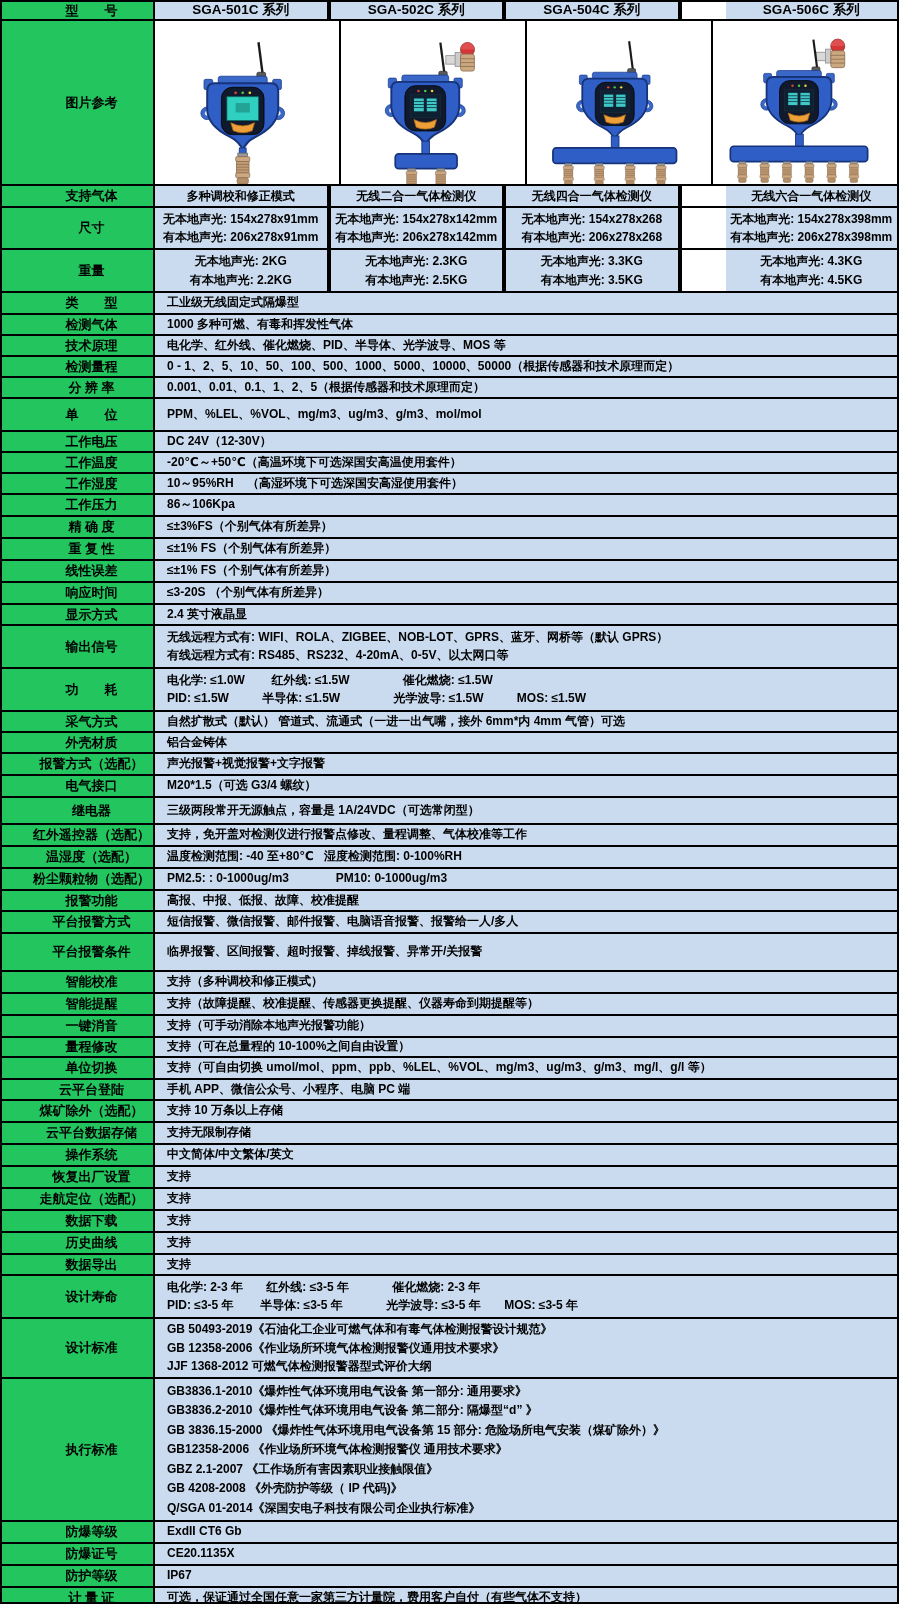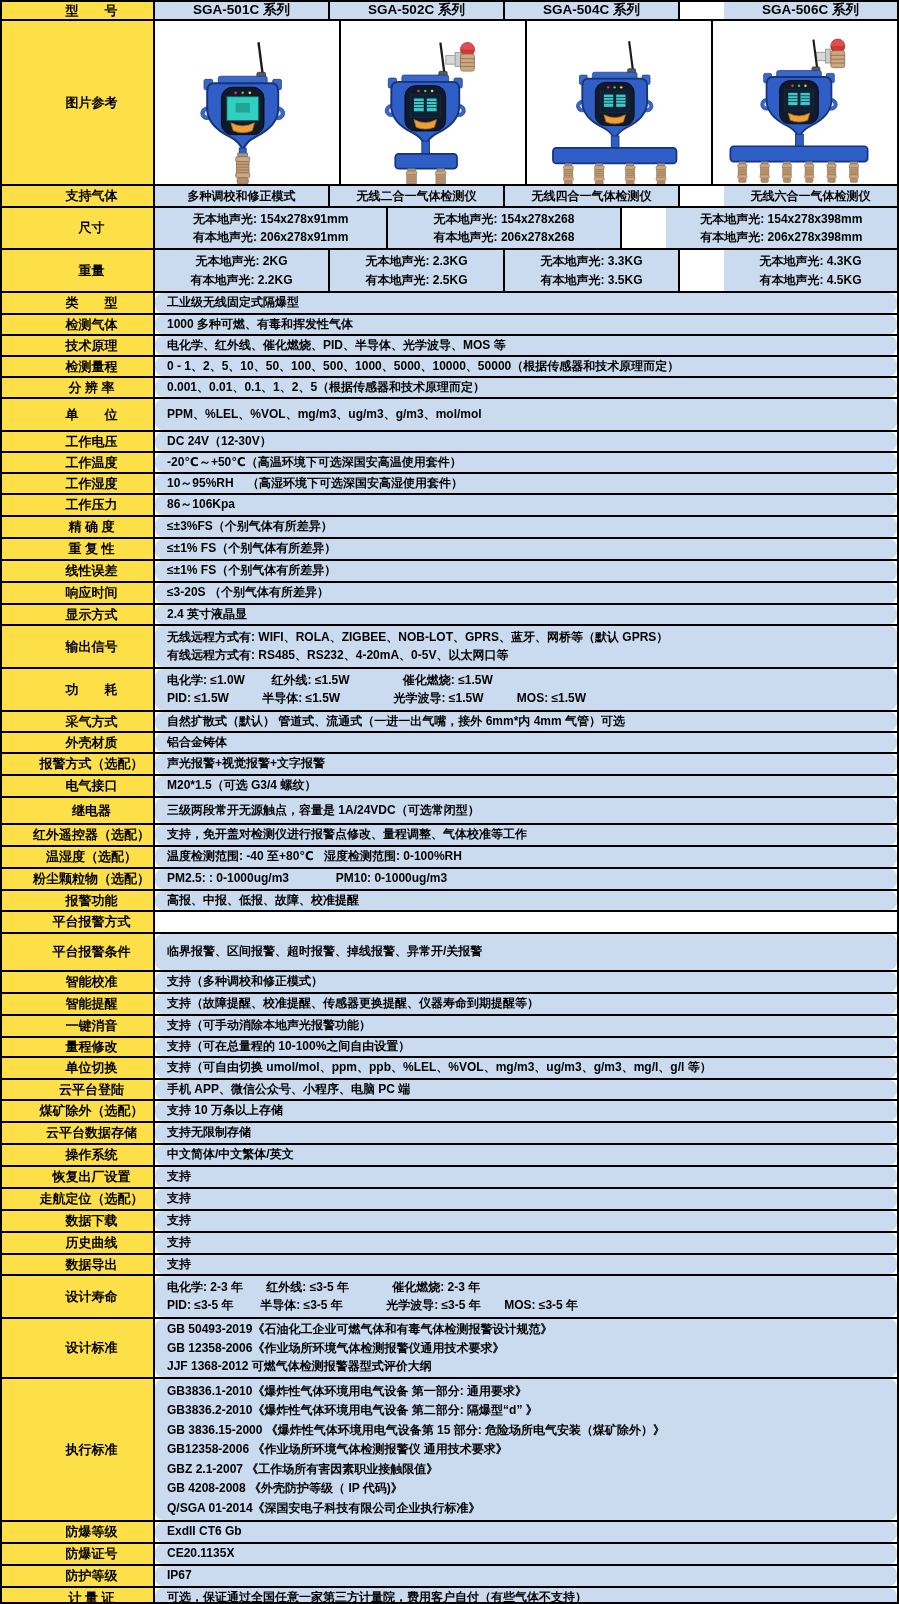--- a/index.html
+++ b/index.html
@@ -4,32 +4,32 @@
 <style>
   html,body{margin:0;padding:0;background:#fff;}
   .table{
     width:899px;height:1604px;box-sizing:border-box;border:2px solid #000;
     background:#fff;display:flex;flex-direction:column;overflow:hidden;
     font-family:"Liberation Sans","DejaVu Sans",sans-serif;font-weight:bold;color:#000;
   }
   .tr{display:flex;border-bottom:2px solid #000;box-sizing:border-box;flex:0 0 auto;}
   .tr:last-child{border-bottom:none;flex:1 1 auto;}
   .th{
-    width:153px;flex:0 0 153px;background:#fde047;border-right:2px solid #000;
+    width:153px;flex:0 0 153px;background:#22c55e;border-right:2px solid #000;
     display:flex;align-items:center;justify-content:center;text-align:left;
     font-size:13px;box-sizing:border-box;white-space:pre-wrap;line-height:1.2;padding-left:28px;
   }
   .td{
     flex:1;background:#CADBEF;font-size:12px;box-sizing:border-box;
     display:flex;flex-direction:column;justify-content:center;
-    padding-left:12px;padding-right:4px;white-space:pre-wrap;line-height:1.6;border-radius:8px;
+    padding-left:12px;padding-right:4px;white-space:pre-wrap;line-height:1.6;
   }
   .td.col{justify-content:space-evenly;line-height:1.25;}
   .td4{
-    flex:1;background:#CADBEF;border-right:2px solid #000000;box-sizing:border-box;
+    flex:1;background:#CADBEF;border-right:4px solid #000000;box-sizing:border-box;
     display:flex;flex-direction:column;justify-content:space-evenly;align-items:center;
     text-align:center;font-size:12px;white-space:pre-wrap;line-height:1.2;
   }
   .td4:last-child{border-right:none;margin-left:44px;}
   .td4.model{font-size:13.5px;justify-content:center;}
   .imgcell{
     flex:1;background:#ffffff;border-right:2px solid #000;box-sizing:border-box;
     display:flex;align-items:center;justify-content:center;overflow:hidden;
   }
   .imgcell:last-child{border-right:none;}
@@ -188,20 +188,24 @@
     <div class="td4">无线六合一气体检测仪</div>
   </div>
 
   <div class="tr" style="height:42px">
     <div class="th">尺寸</div>
     <div class="td4">
       <div class="line">无本地声光: 154x278x91mm</div>
       <div class="line">有本地声光: 206x278x91mm</div>
     </div>
     <div class="td4">
+      <div class="line">无本地声光: 154x278x142mm</div>
+      <div class="line">有本地声光: 206x278x142mm</div>
+    </div>
+    <div class="td4">
       <div class="line">无本地声光: 154x278x268</div>
       <div class="line">有本地声光: 206x278x268</div>
     </div>
     <div class="td4">
       <div class="line">无本地声光: 154x278x398mm</div>
       <div class="line">有本地声光: 206x278x398mm</div>
     </div>
   </div>
 
   <div class="tr" style="height:43px">
@@ -331,20 +335,21 @@
   <div class="tr" style="height:22px">
     <div class="th">粉尘颗粒物（选配）</div>
     <div class="td">PM2.5: : 0-1000ug/m3              PM10: 0-1000ug/m3</div>
   </div>
   <div class="tr" style="height:21px">
     <div class="th">报警功能</div>
     <div class="td">高报、中报、低报、故障、校准提醒</div>
   </div>
   <div class="tr" style="height:22px">
     <div class="th">平台报警方式</div>
+    <div class="td">短信报警、微信报警、邮件报警、电脑语音报警、报警给一人/多人</div>
   </div>
   <div class="tr" style="height:38px">
     <div class="th">平台报警条件</div>
     <div class="td">临界报警、区间报警、超时报警、掉线报警、异常开/关报警</div>
   </div>
   <div class="tr" style="height:22px">
     <div class="th">智能校准</div>
     <div class="td">支持（多种调校和修正模式）</div>
   </div>
   <div class="tr" style="height:22px">

